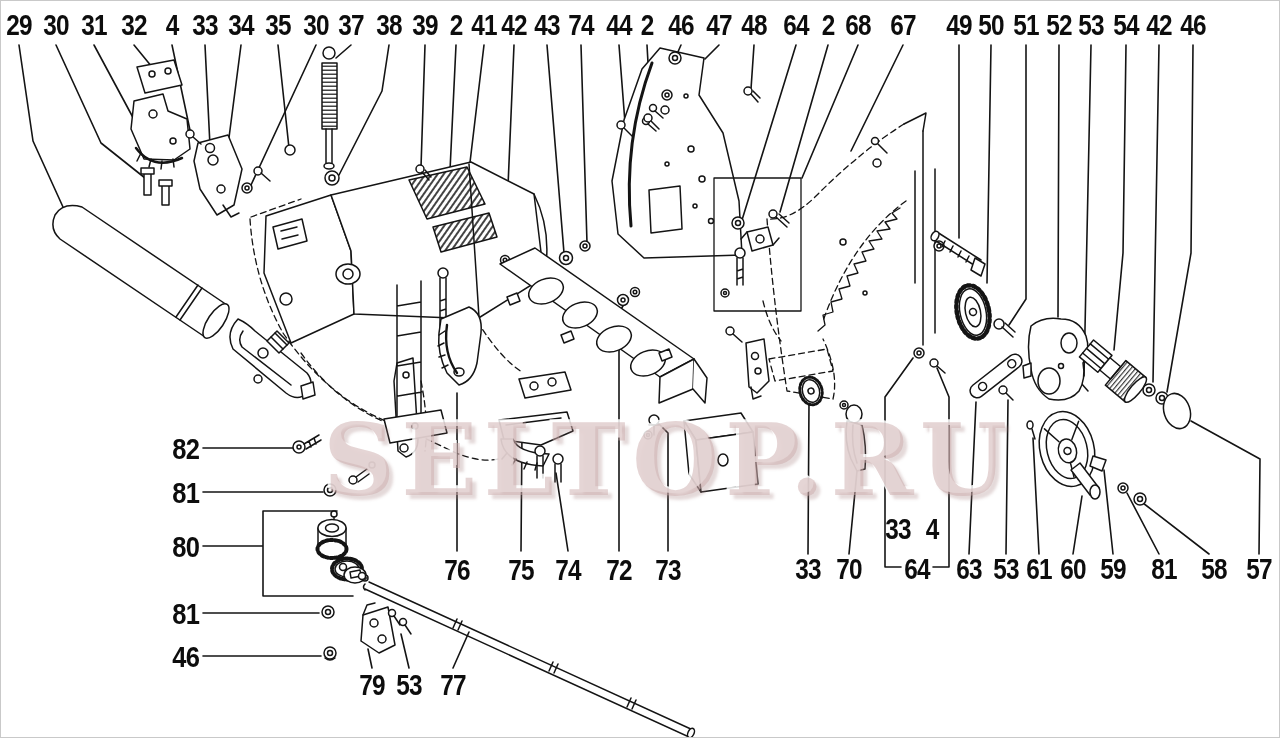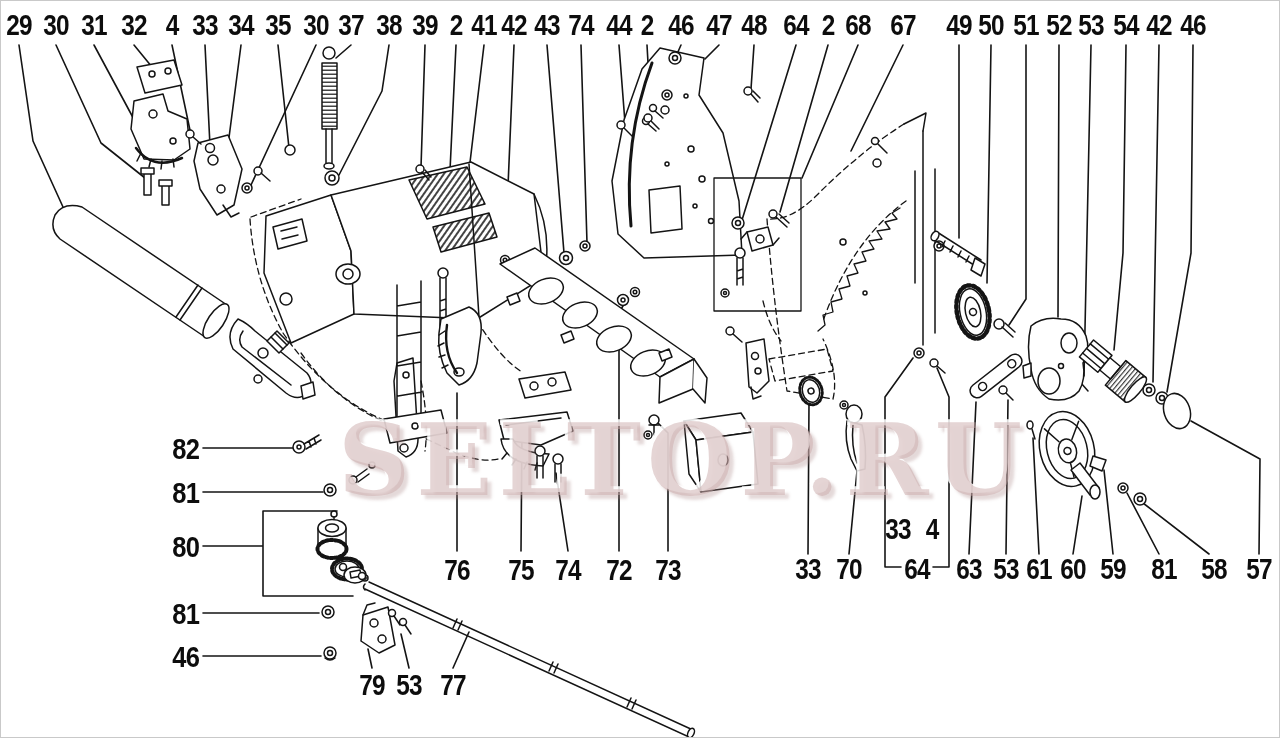--- a/index.html
+++ b/index.html
@@ -7,21 +7,21 @@
          font-family:"Liberation Sans",sans-serif;border:1px solid #c9c9c9;box-sizing:border-box;}
   .stage svg{position:absolute;left:0;top:0;}
   .num{position:absolute;font-weight:bold;font-size:29px;color:#0d0d0d;letter-spacing:-1px;
        transform:translateX(-50%) scaleX(.84);transform-origin:center top;white-space:nowrap;z-index:4;}
   .numr{position:absolute;font-weight:bold;font-size:29px;color:#0d0d0d;letter-spacing:-1px;
        transform:translateX(-100%) scaleX(.88);transform-origin:right top;white-space:nowrap;z-index:4;}
   .watermark{position:absolute;left:322px;top:400px;width:720px;z-index:3;
        font-family:"DejaVu Serif","Liberation Serif",serif;font-weight:bold;font-size:100px;
        letter-spacing:6px;color:rgba(203,172,172,0.50);
        text-shadow:-3px -3px 0 rgba(255,255,255,0.85), 4px 4px 3px rgba(166,128,128,0.30);
-       pointer-events:none;text-align:center;}
+       pointer-events:none;}
 </style>
 </head>
 <body>
 
 <div class="stage">
 
 <svg width="1280" height="738" viewBox="0 0 1280 738" xmlns="http://www.w3.org/2000/svg">
 <defs>
   <pattern id="hatchA" width="5" height="5" patternUnits="userSpaceOnUse" patternTransform="rotate(35)">
     <line x1="2" y1="0" x2="2" y2="5" stroke="#141414" stroke-width="1.6"></line>

